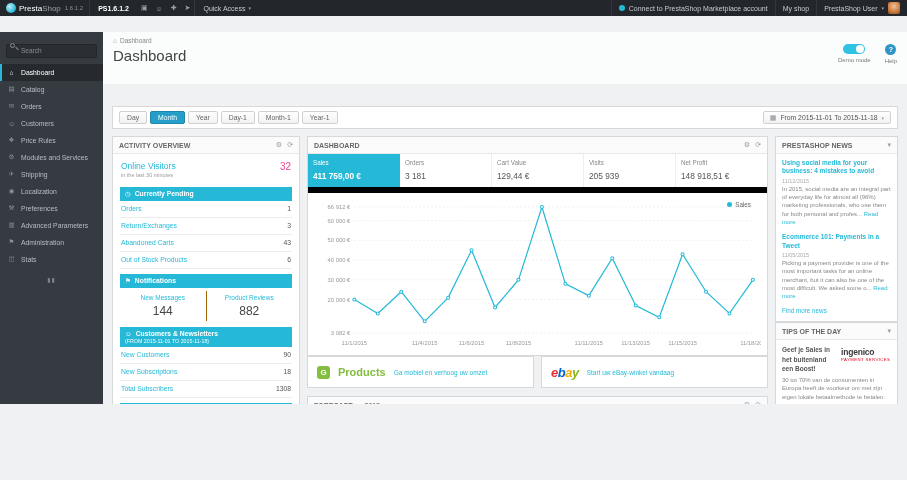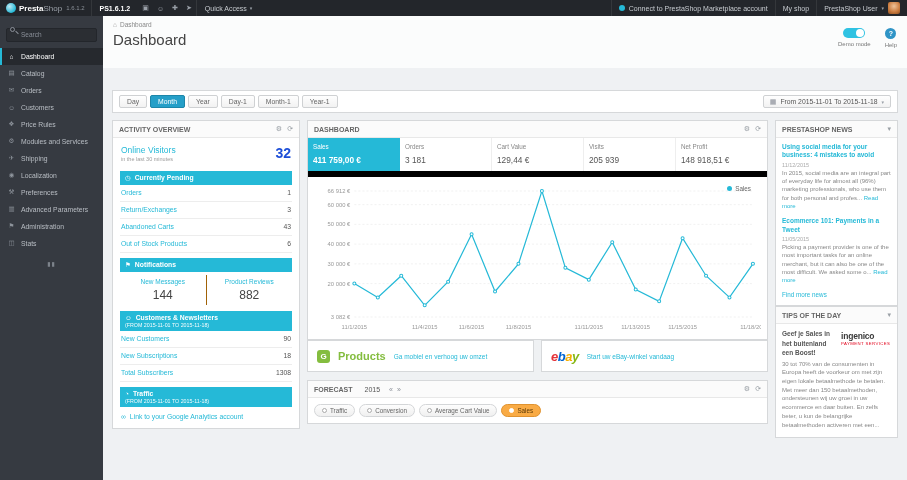--- a/index.html
+++ b/index.html
@@ -7,33 +7,33 @@
     font-family:"Liberation Sans",sans-serif;color:#555}
   a{text-decoration:none;cursor:pointer}
 
   
   .topbar{position:absolute;top:0;left:0;width:907px;height:16px;background:#23262b;
     display:flex;align-items:center;justify-content:space-between;z-index:20;color:#c7cbd0;font-size:7px}
   .tb-left,.tb-right{display:flex;align-items:center;height:100%}
   .logo{display:flex;align-items:center;gap:3px;padding:0 6px;height:100%}
   .logo-mark{width:10px;height:10px;border-radius:50%;background:radial-gradient(circle at 35% 35%,#bfeaf5,#25b9d7 70%)}
   .logo-text{font-size:8px;color:#fff}
-  .logo-text b{font-weight:bold}
+  .logo-text b{font-weight:normal}
   .logo-text span{color:#9aa0a8}
   .version{font-size:6px;color:#8a9098;margin-left:1px}
   .shopname{color:#fff;font-weight:bold;padding:0 8px;border-left:1px solid rgba(255,255,255,.08);height:100%;display:flex;align-items:center}
   .tb-ic{font-size:7px;color:#9aa0a8;padding:0 4px;cursor:pointer}
   .qa{display:flex;align-items:center;gap:3px;padding:0 8px;height:100%;border-left:1px solid rgba(255,255,255,.08);cursor:pointer}
   .tb-right>*{display:flex;align-items:center;gap:4px;padding:0 7px;height:100%;border-left:1px solid rgba(255,255,255,.08)}
   .mkt-dot{width:6px;height:6px;border-radius:50%;background:#25b9d7}
   .avatar{width:12px;height:12px;border-radius:2px;background:radial-gradient(circle at 50% 35%,#f0c49a,#c97a3d 60%,#8a4f22)}
   .caret{font-size:5px;color:#9aa0a8}
 
   
-  .app{display:flex;padding-top:16px;height:480px}
+  .app{display:flex;padding-top:32px;height:404px}
   .sidebar{width:103px;flex-shrink:0;background:#363a41;display:flex;flex-direction:column}
   .main{flex:1;min-width:0;display:flex;flex-direction:column}
 
   
   .search-wrap{margin:7px 6px 6px;position:relative}
   .search-input{width:100%;height:14px;background:#2b2e33;border:1px solid #23262b;border-radius:2px;
     color:#ccc;font-size:6.5px;padding:0 3px 0 14px;outline:none}
   .search-input::placeholder{color:#8a8f98}
   .mag{position:absolute;left:4px;top:4px;width:5px;height:5px;border:1px solid #8a8f98;border-radius:50%}
   .mag::after{content:"";position:absolute;left:3.5px;top:4px;width:4px;height:1px;background:#8a8f98;transform:rotate(45deg)}
@@ -75,21 +75,21 @@
   .panel-h{height:17px;display:flex;align-items:center;padding:0 6px;border-bottom:1px solid #e8e8e8;
     background:#fbfbfb;color:#666;font-size:7px;font-weight:bold;gap:4px}
   .ph-icons{margin-left:auto;display:flex;gap:5px;color:#9aa0a6;font-weight:normal;font-size:7px}
   .ph-icons span{cursor:pointer}
 
   
   .act-body{padding:2px 7px 6px}
   .metric{display:flex;justify-content:space-between;align-items:flex-start;padding:5px 1px 3px}
   .ml{color:#25b9d7;font-size:8.5px;line-height:1.2}
   .ml small{display:block;color:#9b9b9b;font-size:5.5px;font-weight:normal;margin-top:1px}
-  .mv{font-size:14px;color:#1d4ed8;font-weight:700}
+  .mv{font-size:10px;color:#ec4899;font-weight:400}
   .cyanbar{background:#25b9d7;color:#fff;font-size:6.8px;font-weight:bold;padding:3px 5px;margin-top:5px}
   .cyanbar .cb-line{display:flex;align-items:center;gap:4px}
   .cyanbar .cb-ic{font-size:6.5px;font-weight:normal}
   .cyanbar .cb-sub{display:block;font-weight:normal;font-size:5.3px;margin-top:1px;opacity:.95}
   .lrow{display:flex;justify-content:space-between;align-items:center;padding:4.5px 1px;
     border-bottom:1px solid #ededed;font-size:6.8px}
   .lrow:last-child{border-bottom:none}
   .lrow a{color:#25b9d7}
   .lrow .rv{color:#555}
   .ncols{display:flex;text-align:center;padding:3px 0 1px}

